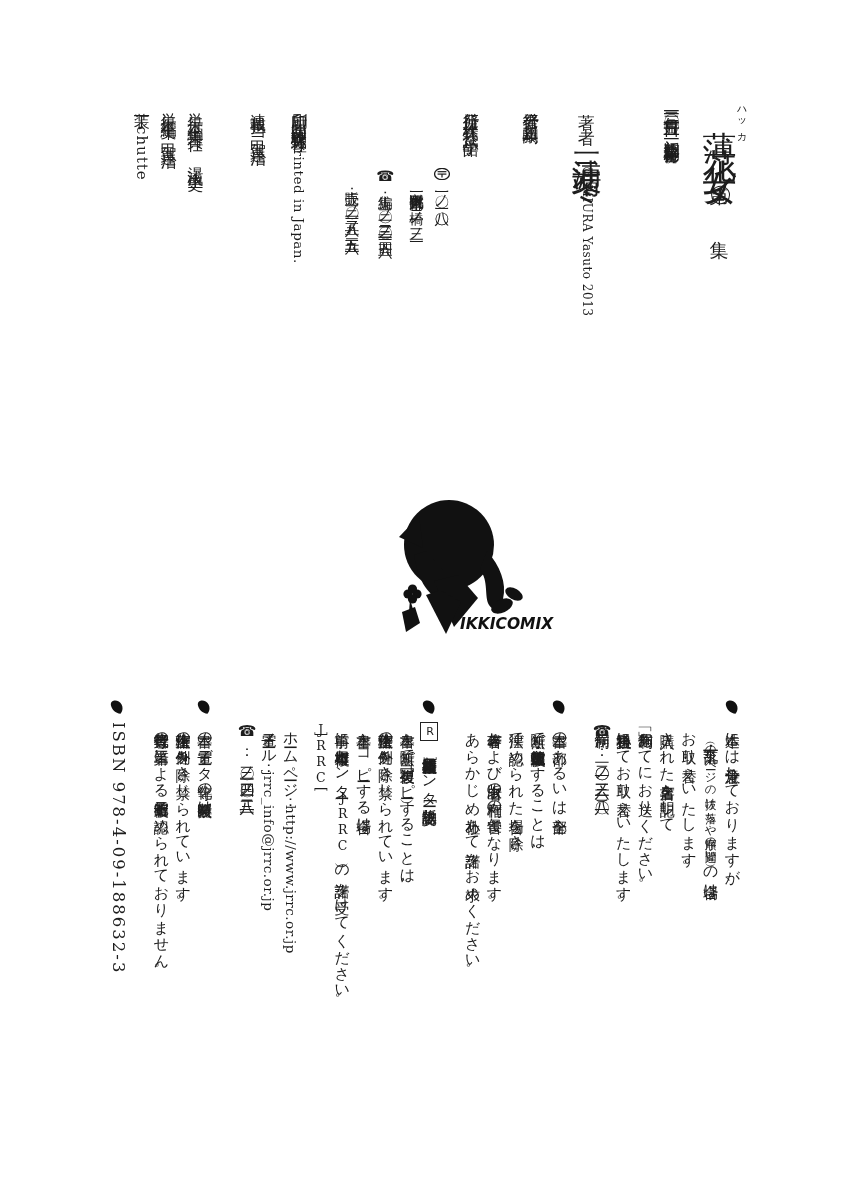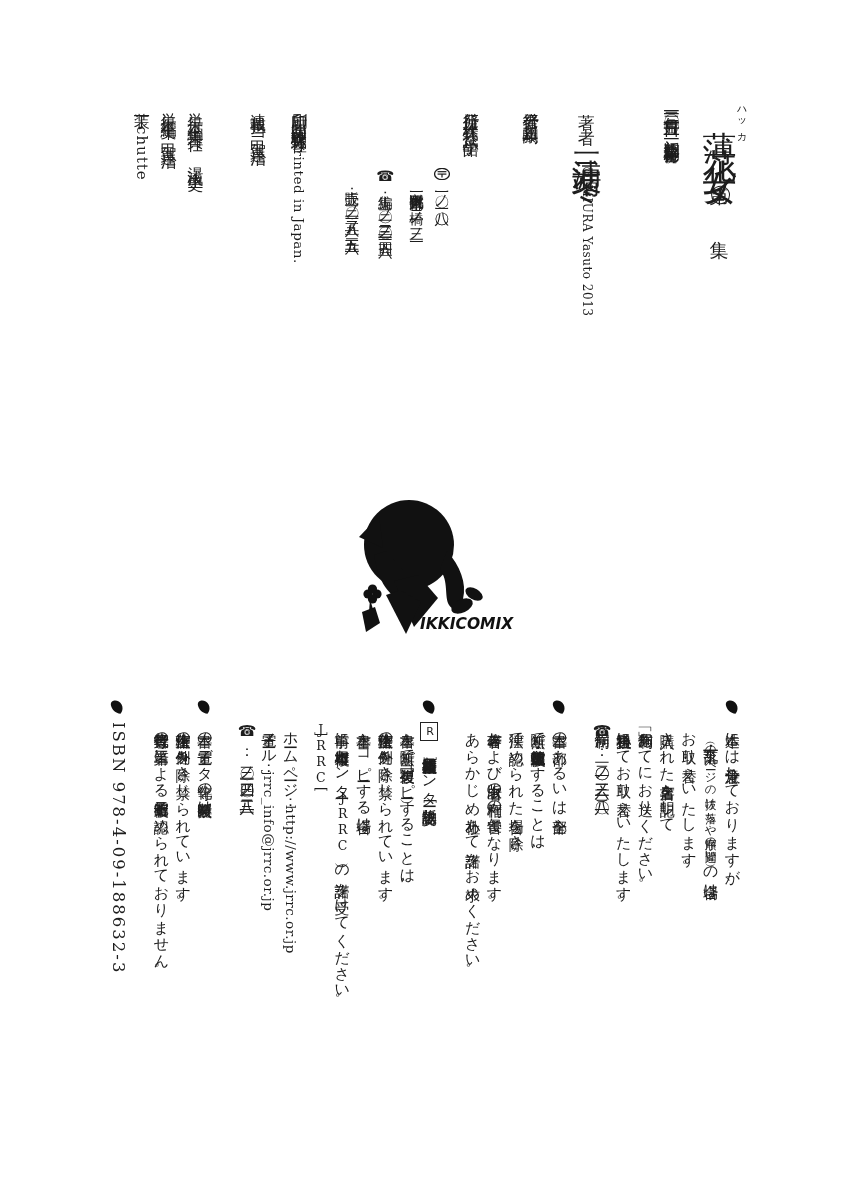--- a/index.html
+++ b/index.html
@@ -47,21 +47,21 @@
   .staff { font-size:16px; letter-spacing:3px; }
   .staff .val { font-size:16px; margin-top:16px; letter-spacing:3px; }
   .chief-col .s-label { letter-spacing:4px; }
   .chief-col .val { margin-top:26px; }
   .design-col .val { font-size:15px; letter-spacing:1px; margin-top:20px; }
 
   .phone { font-family:"DejaVu Sans","Liberation Sans",sans-serif; text-orientation:upright; }
   .postal-svg { width:15px; height:12px; display:inline-block; margin-bottom:4px; }
 
   
-  .logo-box { position:absolute; left:356px; top:495px; width:162px; height:142px; }
+  .logo-box { position:absolute; left:396px; top:495px; width:162px; height:142px; }
   .logo-box svg { position:absolute; left:0; top:0; }
   .wordmark {
     position:absolute; left:64px; top:120px; width:100px;
     font-family:"DejaVu Sans","Liberation Sans",sans-serif;
     font-style:italic; font-weight:700; font-size:15.5px; letter-spacing:0; color:#111;
     white-space:nowrap;
   }
 
   
   .bottom { top:700px; right:104px; height:470px; font-size:15px; }

